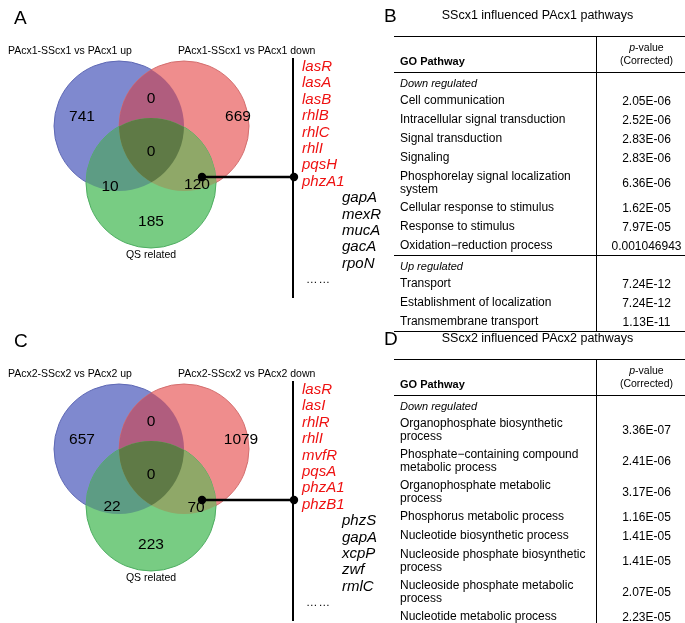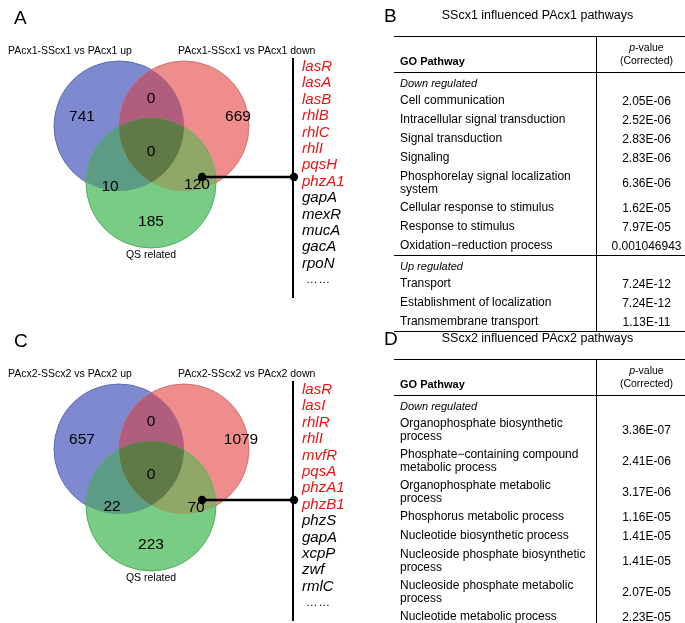--- a/index.html
+++ b/index.html
@@ -92,21 +92,21 @@
     left: 10px;
     top: 0px;
   }
   .gene-item {
     font-size: 15px;
     font-style: italic;
     line-height: 16.4px;
     white-space: nowrap;
   }
   .gene-item.red { color: #ee1111; }
-  .gene-item.black { color: #000000; }
+  .gene-item.black { color: #000000; margin-left: 40px; }
   .gene-ellipsis {
     font-size: 11.5px;
     letter-spacing: 1px;
     line-height: 16.4px;
     color: #000;
     padding-left: 4px;
   }
 
   
   .table-panel { width: 305px; }

